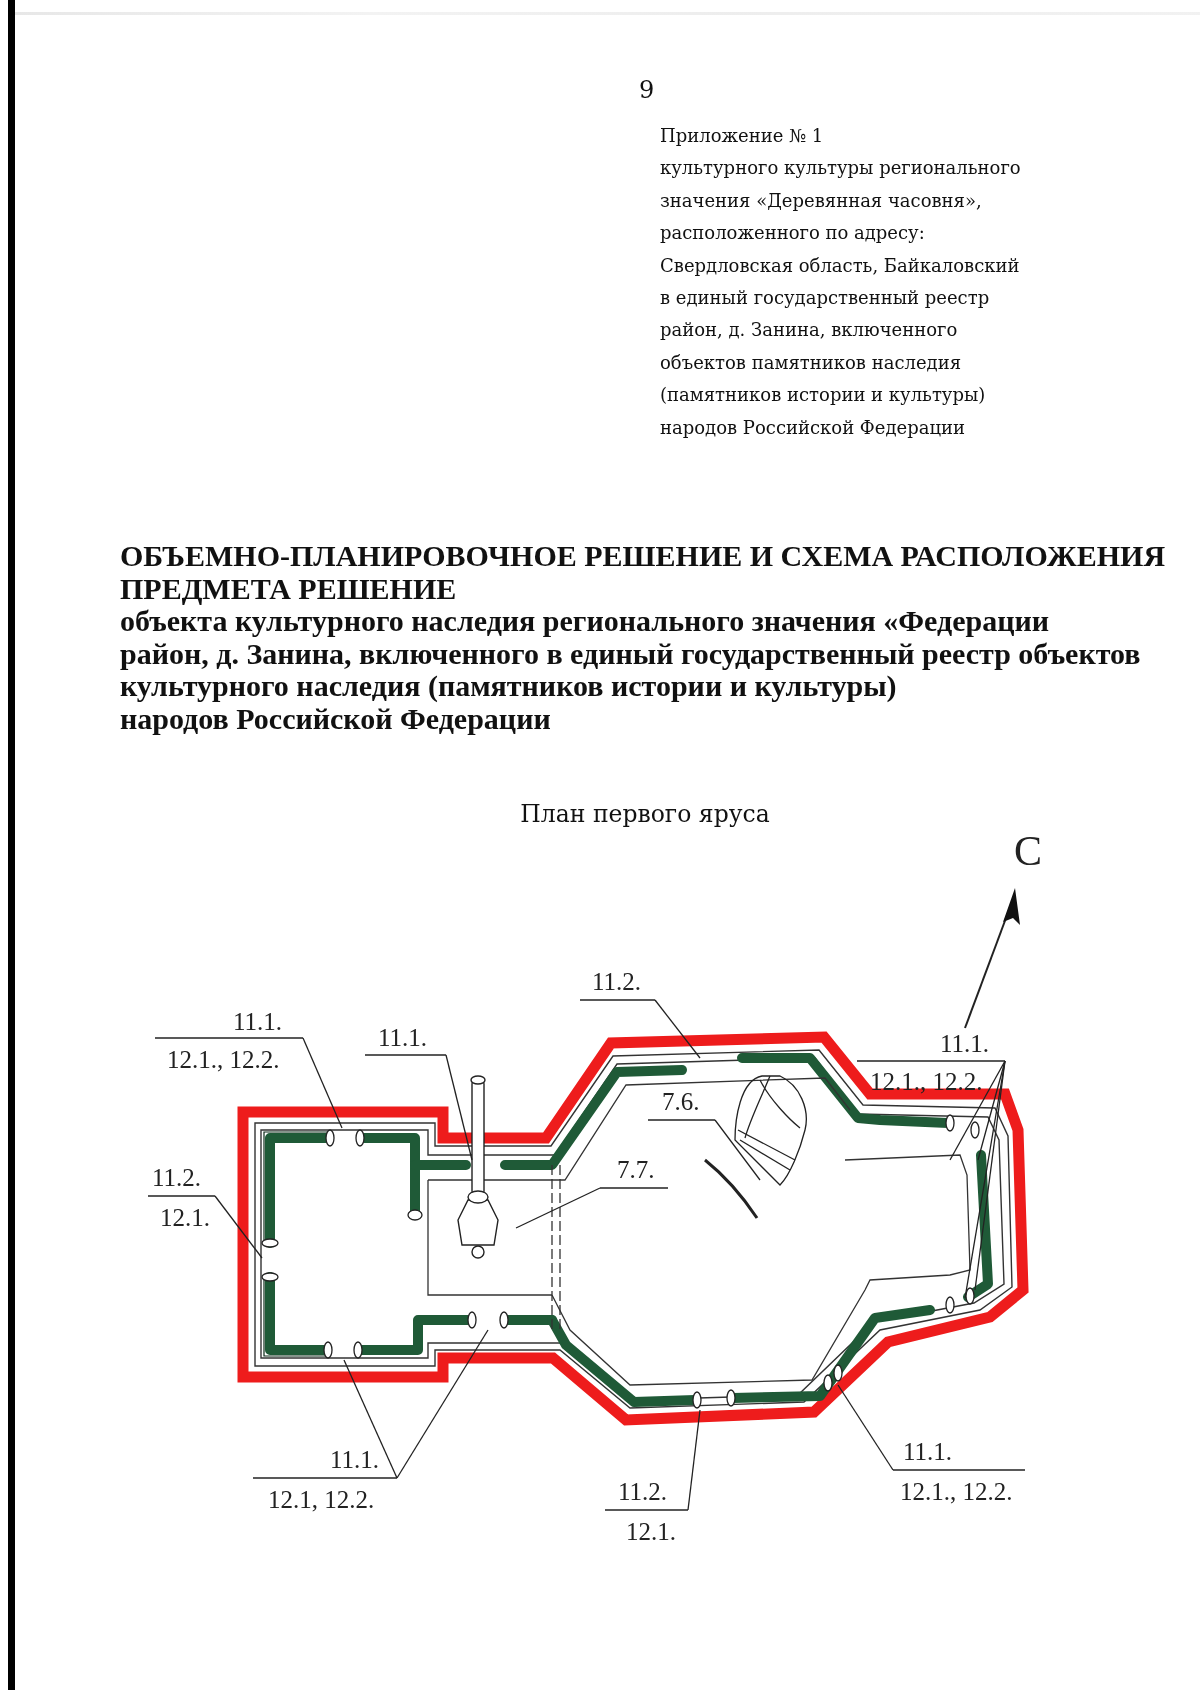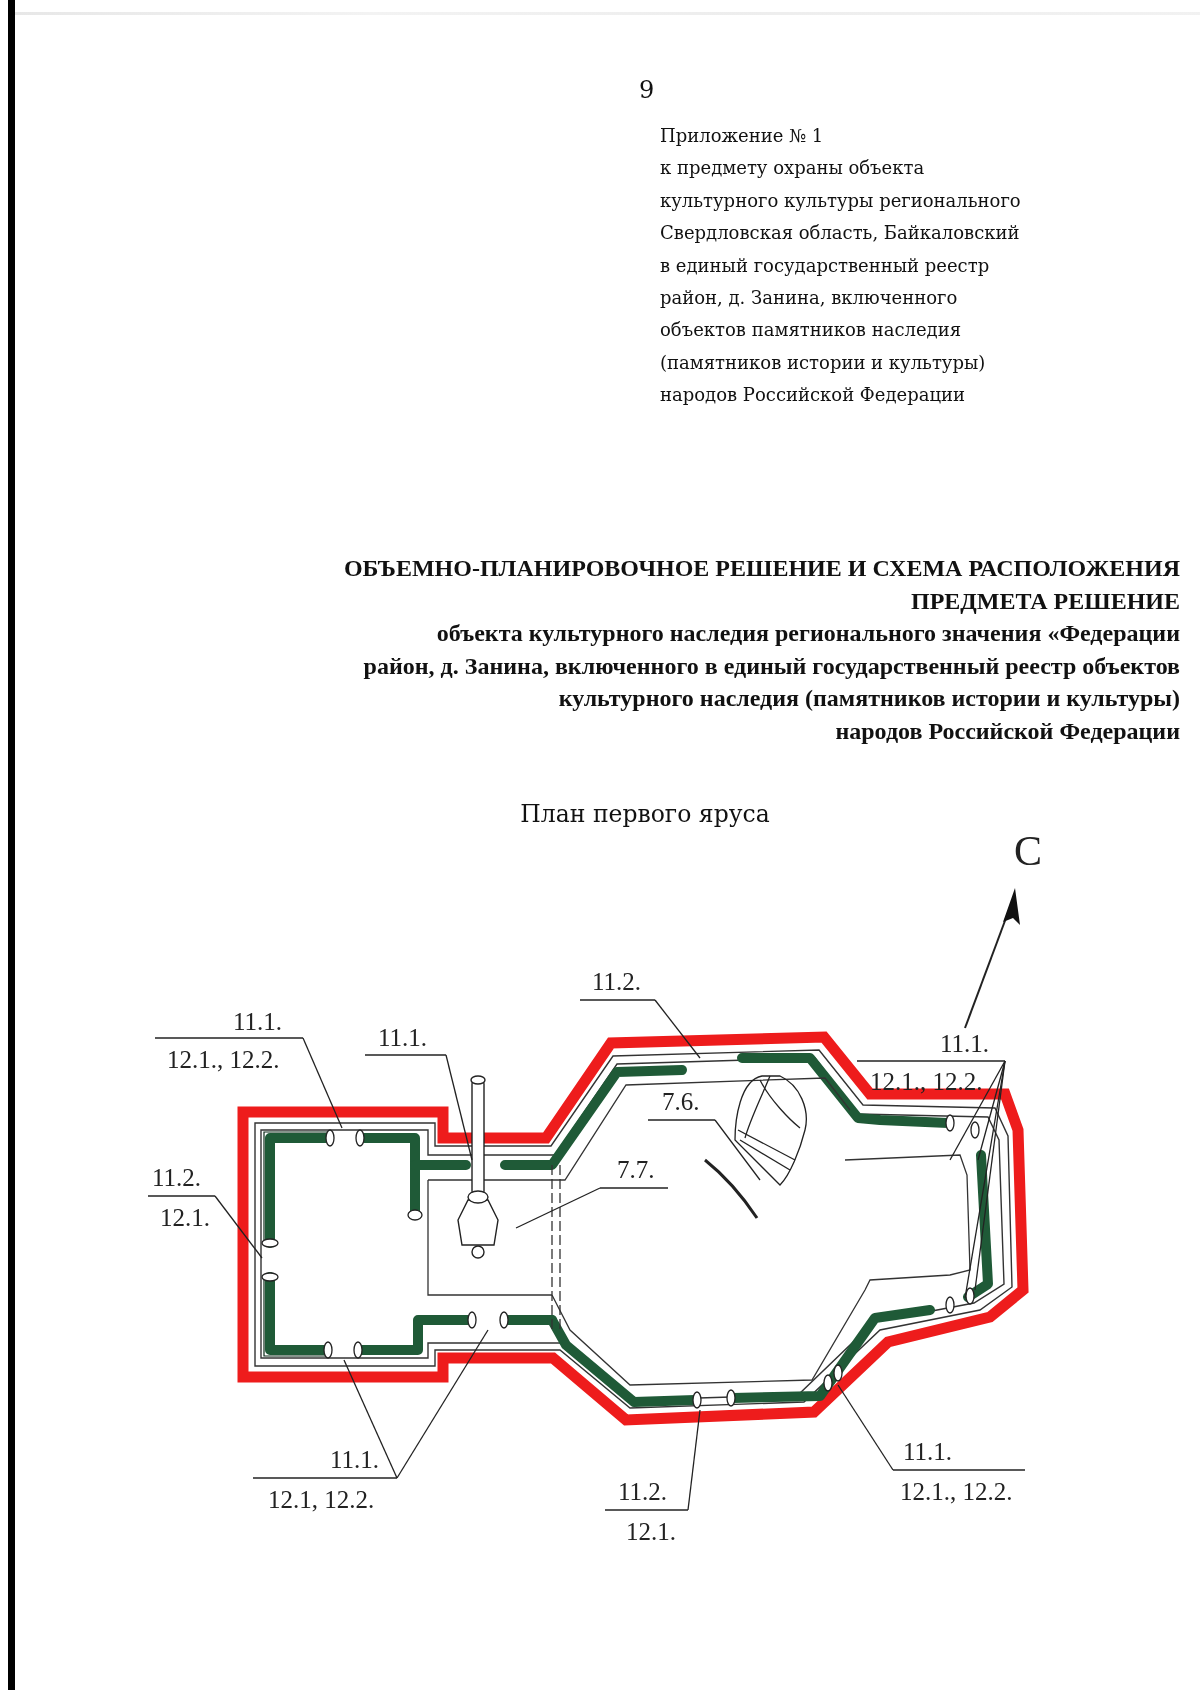--- a/index.html
+++ b/index.html
@@ -4,41 +4,42 @@
 <style>
   html, body { margin: 0; padding: 0; background: #ffffff; }
   body { width: 1200px; height: 1693px; position: relative; overflow: hidden;
          font-family: "DejaVu Serif", "Liberation Serif", serif; color: #111; }
   .left-bar { position: absolute; left: 8px; top: 0; width: 7px; height: 1690px; background: #000; }
   .top-noise { position: absolute; left: 15px; top: 12px; width: 1185px; height: 3px;
                background: linear-gradient(90deg, #ddd, #eee 30%, #e6e6e6 60%, #ececec); opacity: .7; }
   .page-num { position: absolute; left: 639px; top: 76px; font-size: 24px; }
   .appendix { position: absolute; left: 660px; top: 120px; width: 520px; font-size: 18px; line-height: 32.4px; }
   .appendix div { white-space: nowrap; }
-  .title-block { position: absolute; left: 120px; top: 552px; width: 1060px; text-align: right;
-                 font-family: "Liberation Serif", "DejaVu Serif", serif; font-weight: bold; font-size: 24px; line-height: 32.5px; }
+  .title-block { position: absolute; left: 120px; top: 540px; width: 1060px; text-align: left;
+                 font-family: "Liberation Serif", "DejaVu Serif", serif; font-weight: bold; font-size: 30px; line-height: 32.5px; }
   .title-block div { white-space: nowrap; }
   .plan-caption { position: absolute; left: 0; width: 1290px; top: 800px; text-align: center;
                   font-size: 23.5px; }
   .diagram { position: absolute; left: 0; top: 0; width: 1200px; height: 1693px; }
   .lbl { font-family: "Liberation Serif", "DejaVu Serif", serif; font-size: 25px; fill: #222; }
   .north { font-family: "Liberation Serif", "DejaVu Serif", serif; font-size: 42px; fill: #222; }
 </style>
 </head>
 <body>
 
 <div class="left-bar"></div>
 <div class="top-noise"></div>
 
 <div class="page-num">9</div>
 
 <div class="appendix">
   <div>Приложение № 1</div>
-  <div>к предмету охраны объекта</div>
   <div>культурного культуры регионального</div>
+  <div>значения «Деревянная часовня»,</div>
+  <div>расположенного по адресу:</div>
   <div>Свердловская область, Байкаловский</div>
   <div>в единый государственный реестр</div>
   <div>район, д. Занина, включенного</div>
   <div>объектов памятников наследия</div>
   <div>(памятников истории и культуры)</div>
   <div>народов Российской Федерации</div>
 </div>
 
 <div class="title-block">
   <div>ОБЪЕМНО-ПЛАНИРОВОЧНОЕ РЕШЕНИЕ И СХЕМА РАСПОЛОЖЕНИЯ</div>

